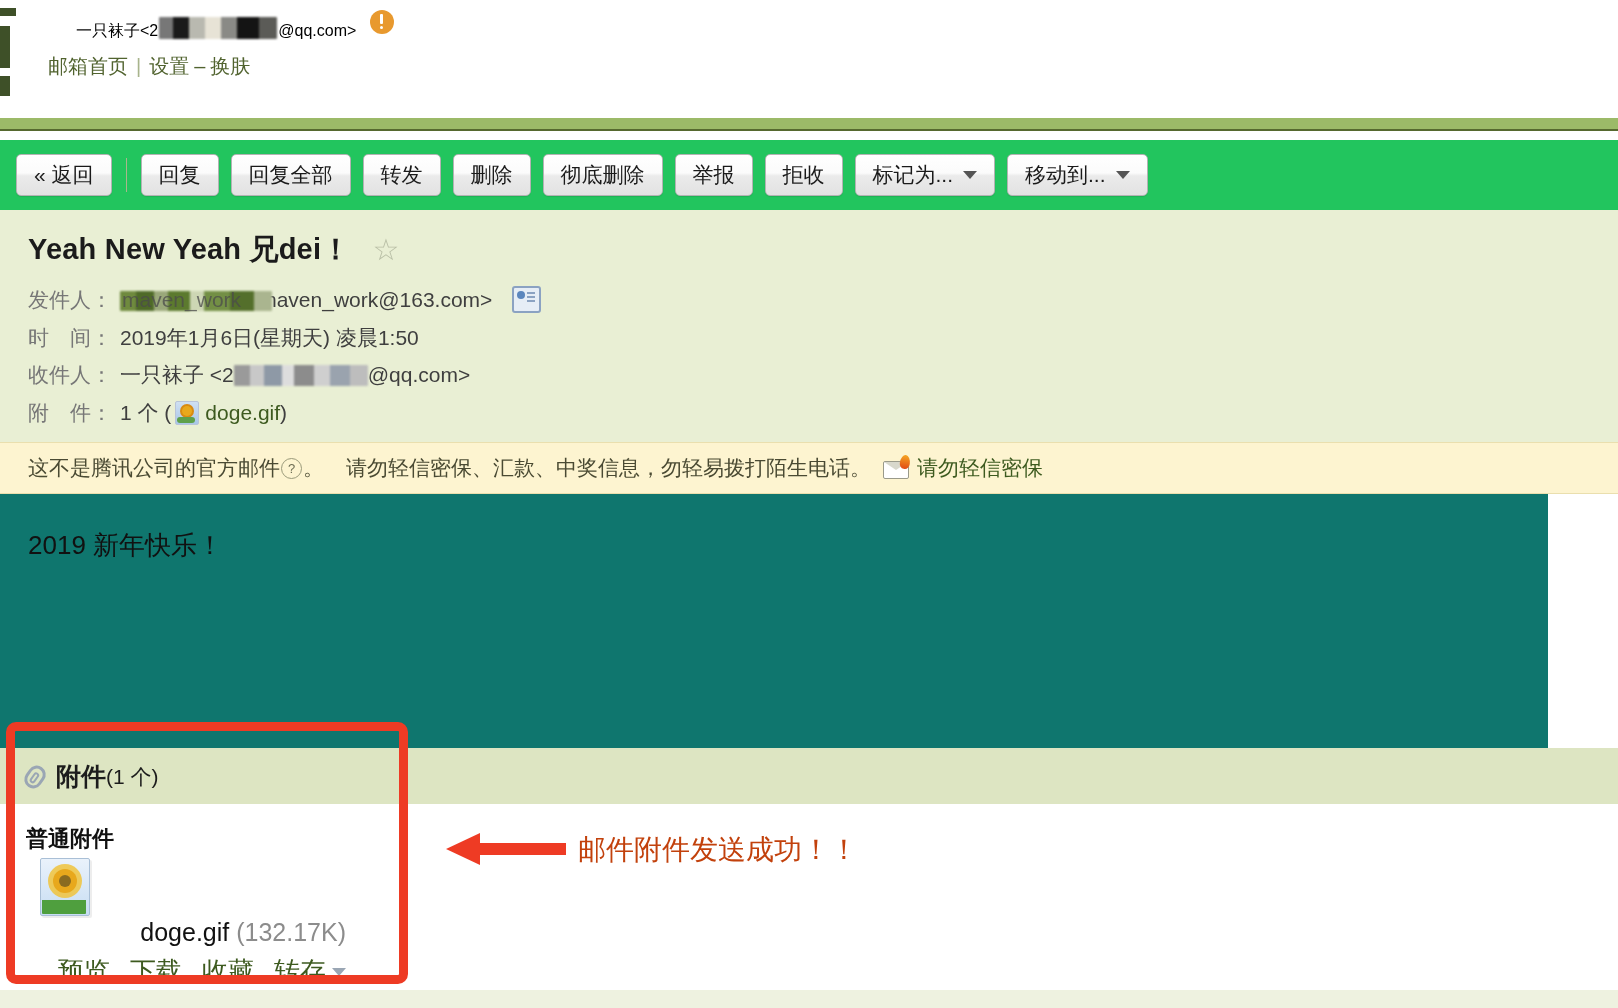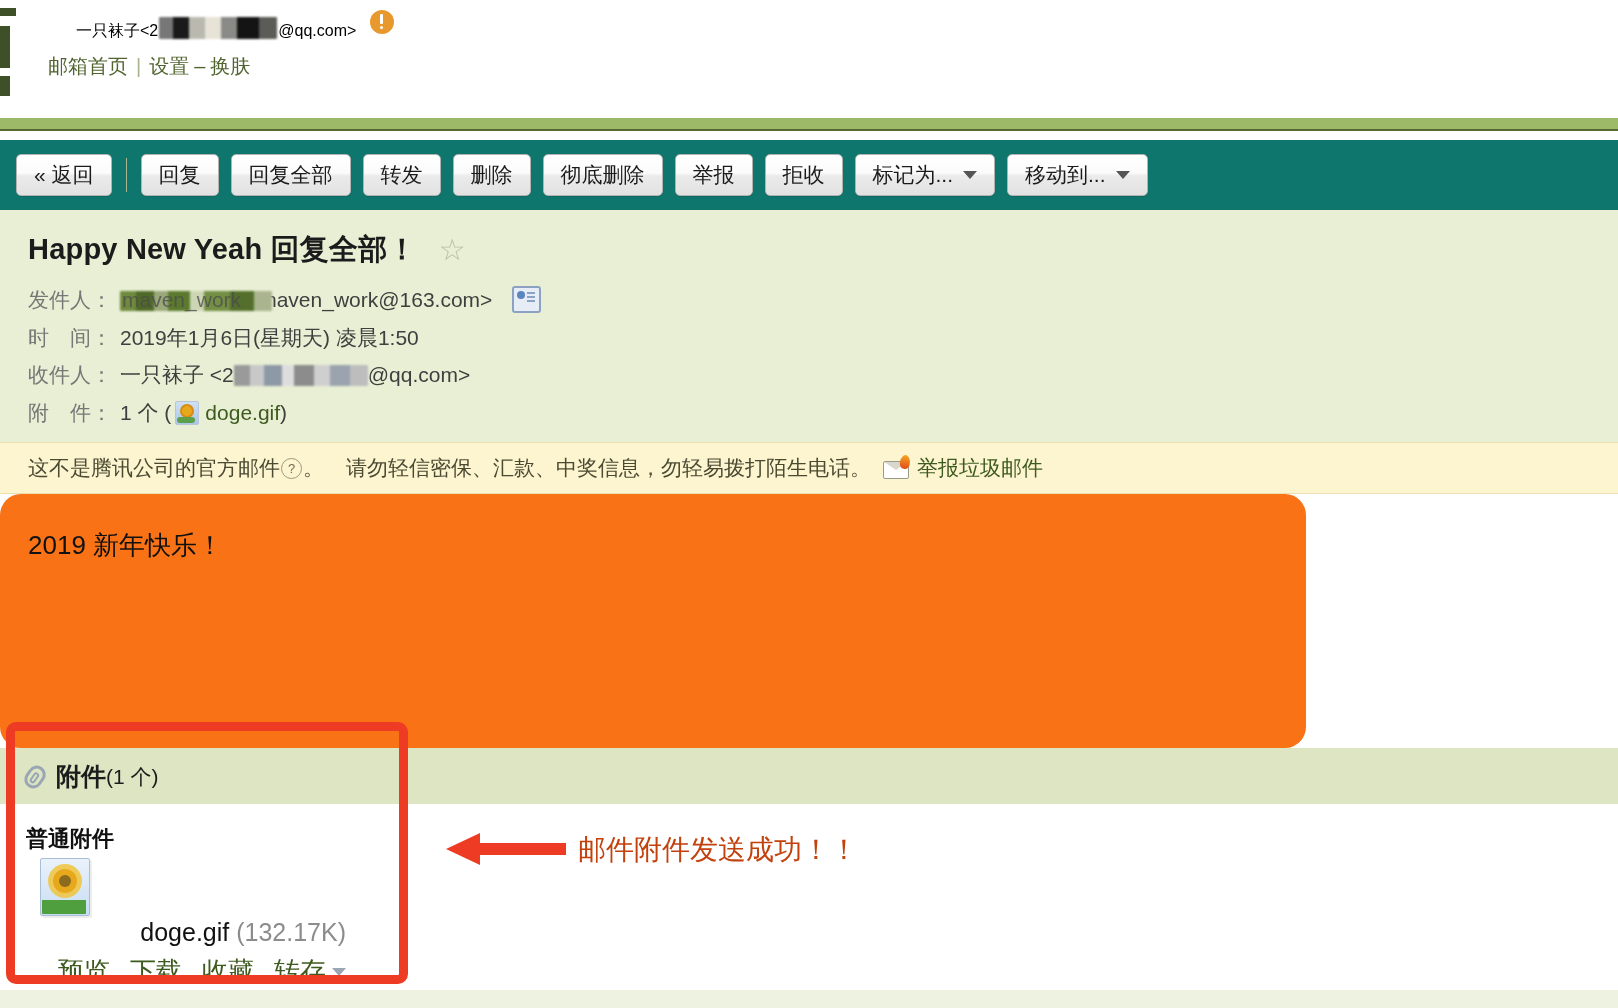--- a/index.html
+++ b/index.html
@@ -112,21 +112,21 @@
     background: #9cba68;
     border-bottom: 2px solid #56692f;
   }
 
   
   #toolbar {
     position: absolute;
     left: 0; top: 140px;
     width: 1618px;
     height: 70px;
-    background: #0f766e;
+    background: #22c55e;
     display: flex;
     align-items: center;
     padding-left: 16px;
     box-sizing: border-box;
   }
   .tb-btn {
     height: 42px;
     min-width: 54px;
     margin-right: 12px;
     padding: 0 17px;
@@ -355,24 +355,23 @@
     background: linear-gradient(#f5a623, #e14b17);
     border-radius: 50% 50% 45% 45% / 60% 60% 40% 40%;
     transform: rotate(8deg);
   }
   #spam-link { color: #3d5a1f; text-decoration: none; cursor: pointer; }
 
   
   #mail-body {
     position: absolute;
     left: 0; top: 494px;
-    width: 1306px;
+    width: 1548px;
     height: 254px;
-    background: #f97316;
-    border-radius: 21px;
+    background: #0f766e;
   }
   #body-text {
     position: absolute;
     left: 28px; top: 32px;
     font-size: 26px;
     color: #111111;
     line-height: 38px;
     white-space: nowrap;
   }
 
@@ -594,21 +593,21 @@
   </div>
   <div class="tb-btn">
     <span>移动到...</span>
     <span class="caret"></span>
   </div>
 </div>
 
 <div id="mail-head">
 
   <div id="subject-row">
-    <div id="subject-text">Happy New Yeah 回复全部！</div>
+    <div id="subject-text">Yeah New Yeah 兄dei！</div>
     <div id="star-icon">☆</div>
   </div>
 
   <div class="hdr-row" id="row-from">
     <span class="lab">发件人：</span><span class="blur-name"></span><span class="overlay-name">maven_work</span>
     <span>&lt;maven_work@163.com&gt;</span>
     <span id="card-icon"></span>
   </div>
 
   <div class="hdr-row" id="row-date">
@@ -629,21 +628,21 @@
 <div id="warn-strip">
   <span>这不是腾讯公司的官方邮件</span>
     <span id="qmark">?</span>
     <span>。</span>
   <span id="warn-gap"></span>
   <span>请勿轻信密保、汇款、中奖信息，勿轻易拨打陌生电话。</span>
   <span id="spam-icon">
     <span class="env"></span>
     <span class="flame"></span>
   </span>
-  <a id="spam-link">举报垃圾邮件</a>
+  <a id="spam-link">请勿轻信密保</a>
 </div>
 
 <div id="mail-body">
   <div id="body-text">2019 新年快乐！</div>
 </div>
 
 <div id="att-band">
   <div id="att-band-inner">
     <span id="clip-icon"></span>
     <span id="att-title">附件</span>

